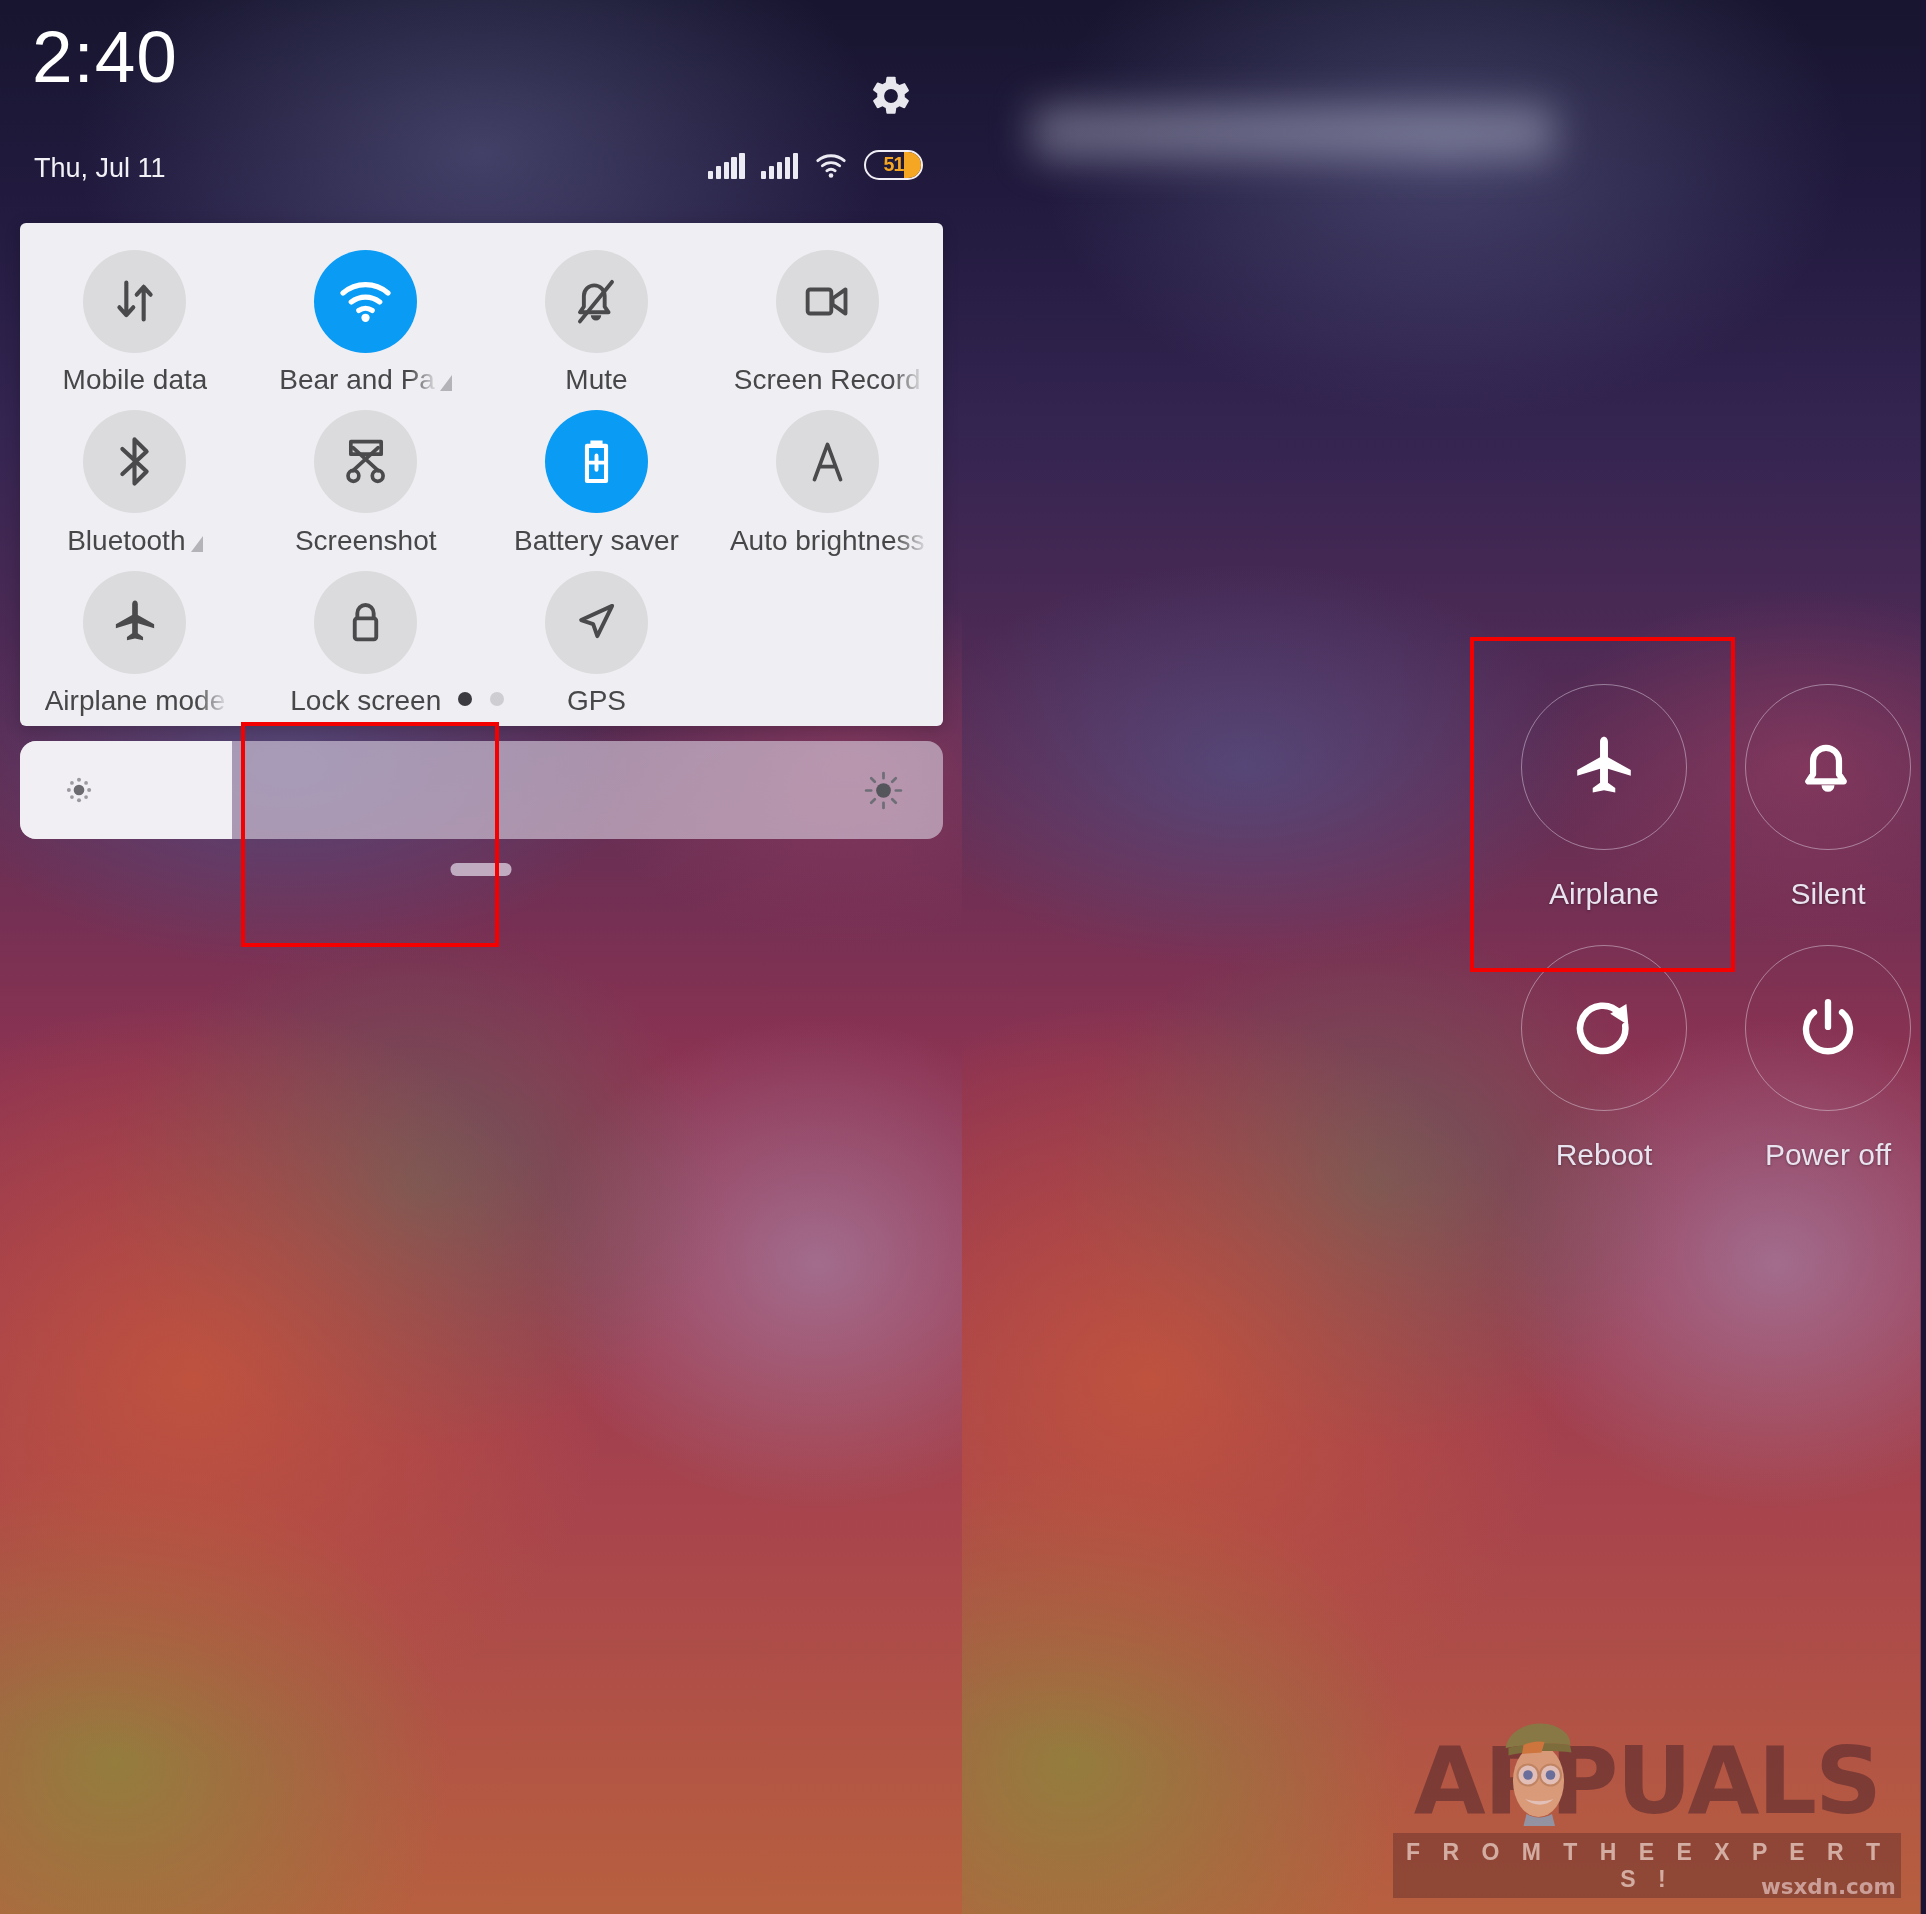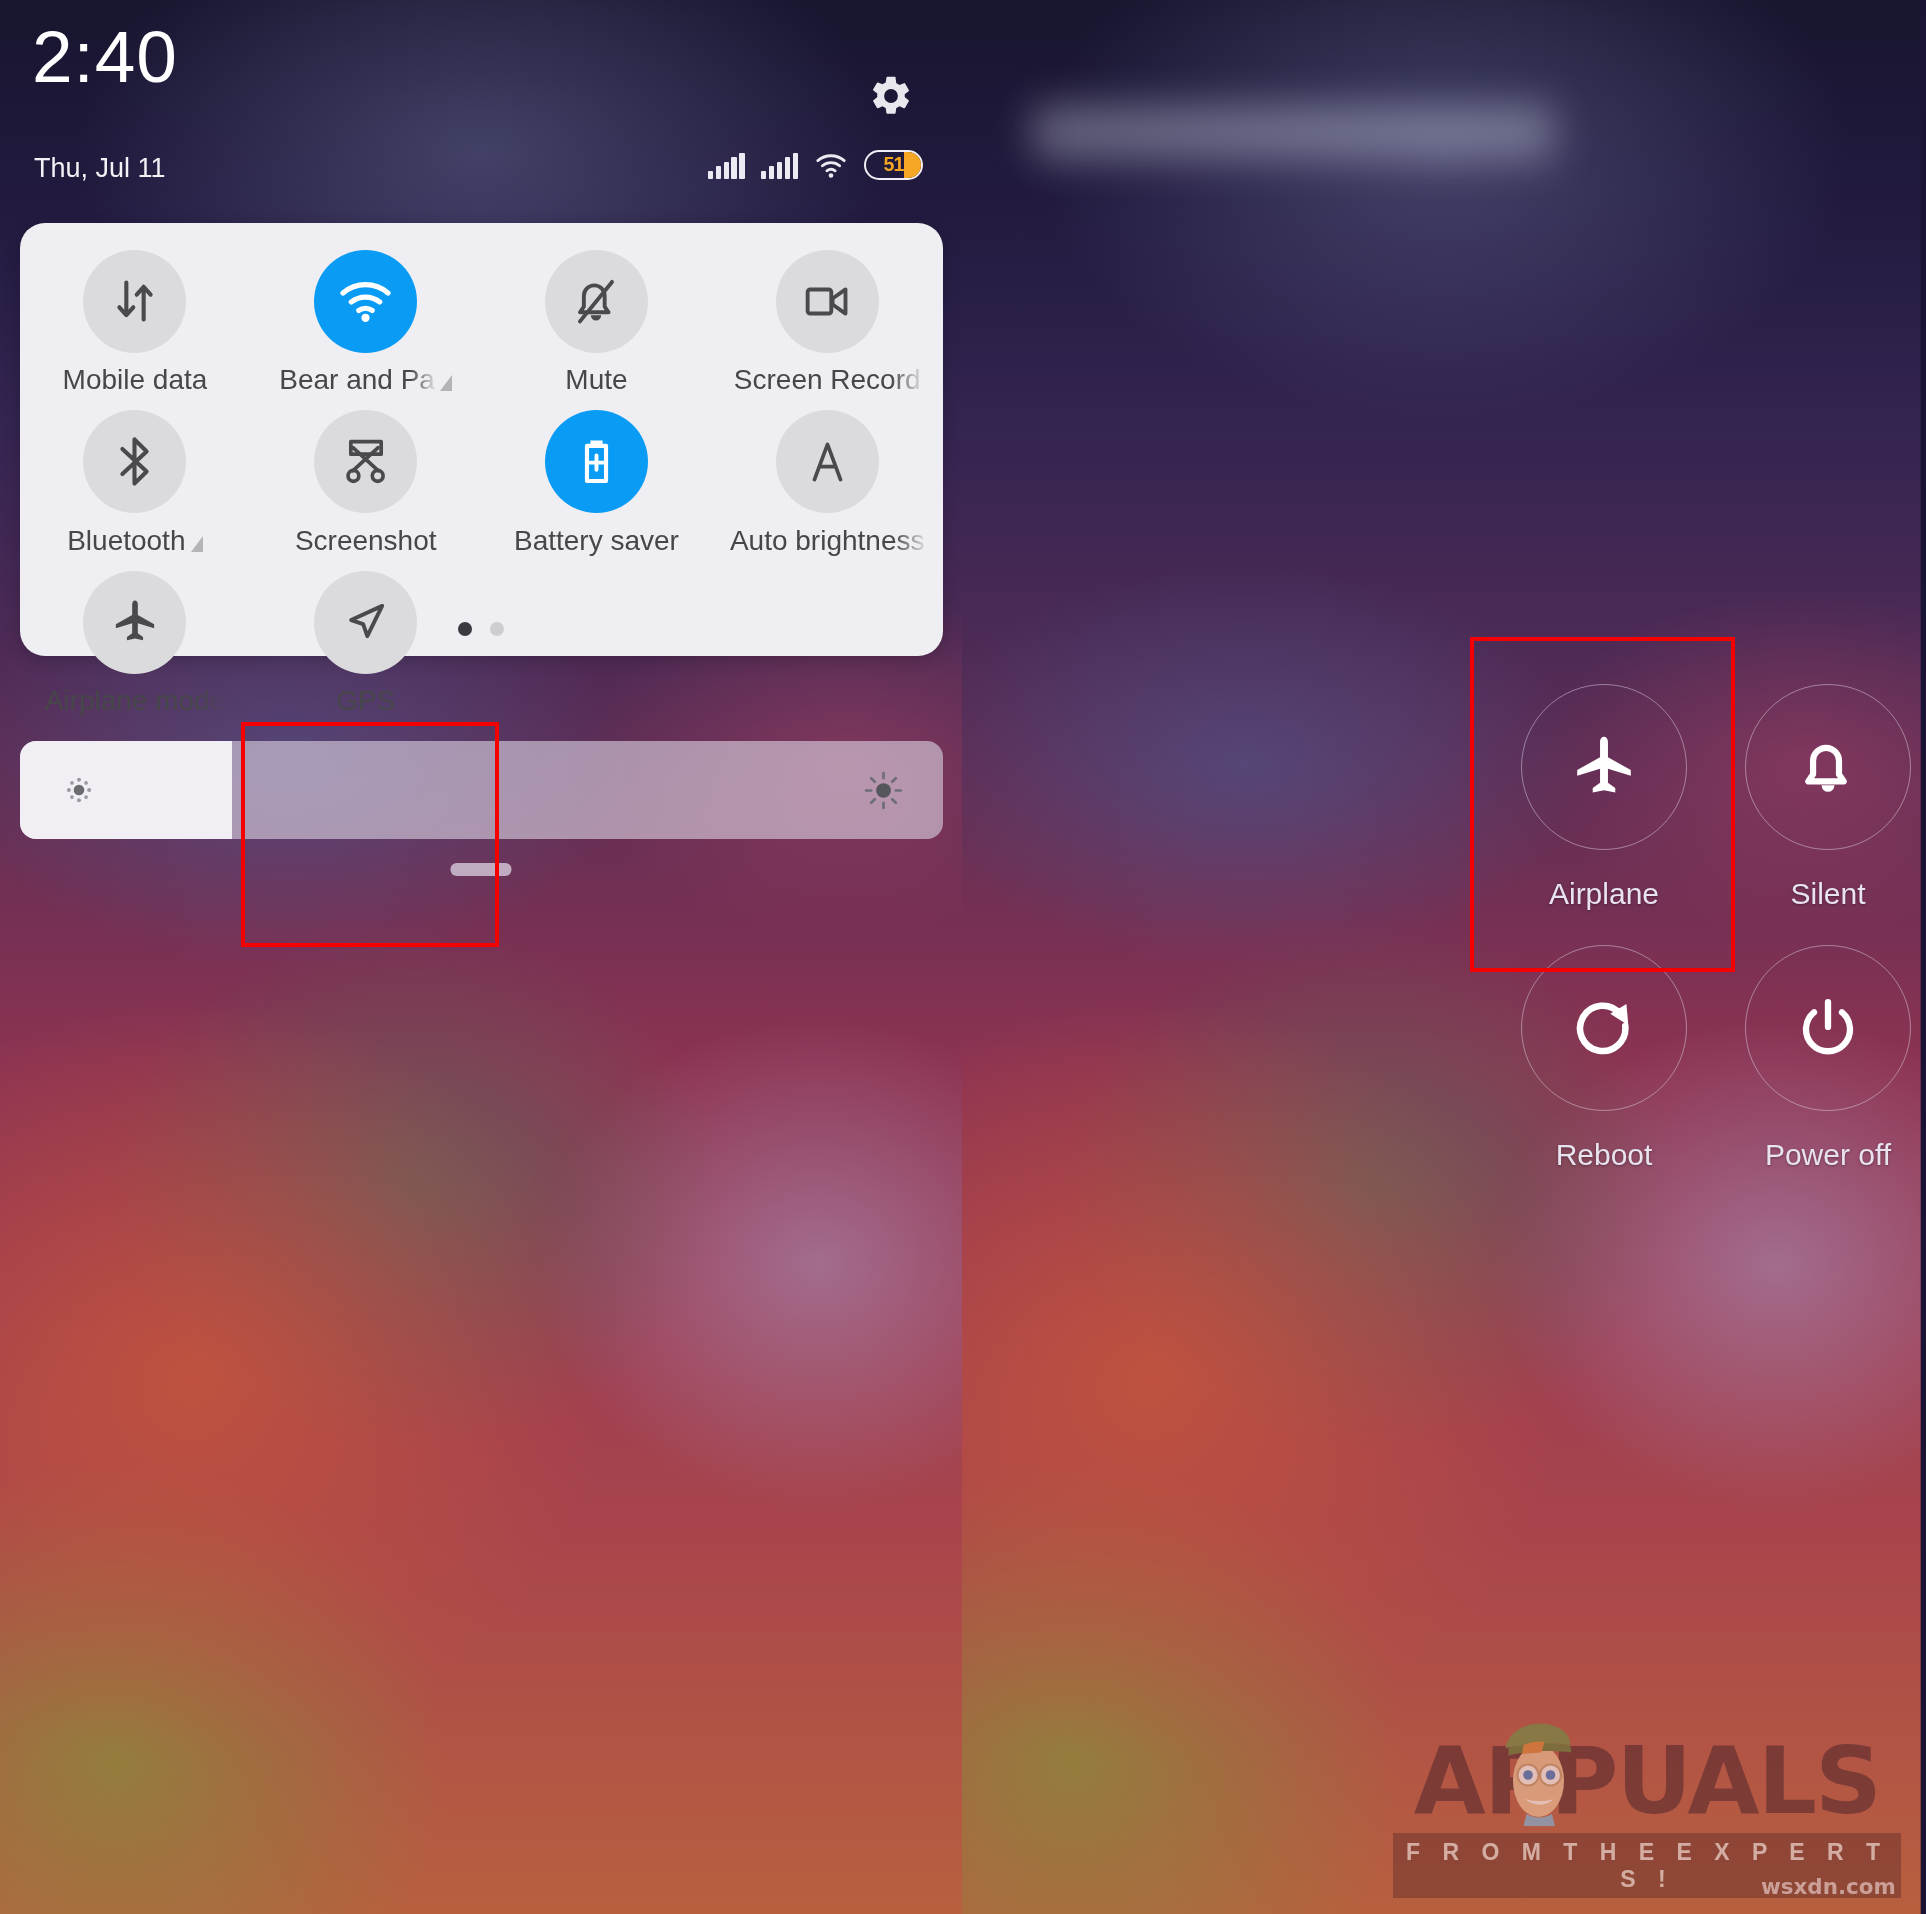--- a/index.html
+++ b/index.html
@@ -89,22 +89,22 @@
     background:#f5a623;
   }
   .battery .pct {
     position:relative; z-index:2; width:100%; text-align:center;
     font-size:19.6px; font-weight:700; color:#f5a623; line-height:1;
     letter-spacing:-0.9px;
   }
 
   
   .qs-panel {
-    position:absolute; left:19.6px; top:223px; width:923px; height:433px;
-    background:#efeef2; border-radius:25px;
+    position:absolute; left:19.6px; top:223px; width:923px; height:503px;
+    background:#efeef2; border-radius:6px;
     box-shadow:0 3.6px 16px rgba(0,0,0,.18);
   }
   .qs-grid {
     position:absolute; left:0; top:21.4px; right:0;
     display:grid; grid-template-columns:repeat(4,1fr);
     row-gap:9px;
   }
   .tile {
     position:relative;
     display:flex; flex-direction:column; align-items:center;
@@ -351,20 +351,29 @@
 
         <div class="tile">
           <div class="circle">
             <svg width="48" height="50" viewBox="0 0 22 23">
               <path fill="#4a4a4c" d="M11 1.6c.72 0 1.3.72 1.3 1.6v5.1l7.5 4.2v1.9l-7.5-2.3v4.6l2.4 1.7v1.5L11 19.1l-3.7.8v-1.5l2.4-1.7v-4.6L2.2 14.4v-1.9l7.5-4.2V3.2c0-.88.58-1.6 1.3-1.6z"></path>
             </svg>
           </div>
           <div class="label">Airplane mode</div>
         </div>
 
+        <div class="tile">
+          <div class="circle">
+            <svg width="43" height="50" viewBox="0 0 20 23">
+              <path fill="none" stroke="#4a4a4c" stroke-width="1.8" d="M6.2 9.6V7.4a3.8 3.8 0 0 1 7.6 0v2.2"></path>
+              <rect x="5" y="9.8" width="10" height="9.8" rx="1.1" fill="none" stroke="#4a4a4c" stroke-width="1.8"></rect>
+            </svg>
+          </div>
+          <div class="label full">Lock screen</div>
+        </div>
 
         <div class="tile">
           <div class="circle">
             <svg width="48" height="48" viewBox="0 0 22 22">
               <path fill="none" stroke="#4a4a4c" stroke-width="1.8" stroke-linejoin="round" d="M18.4 3.6 4.2 10.1l5.5 1.9 1.9 5.5z"></path>
             </svg>
           </div>
           <div class="label full">GPS</div>
         </div>
       </div>

